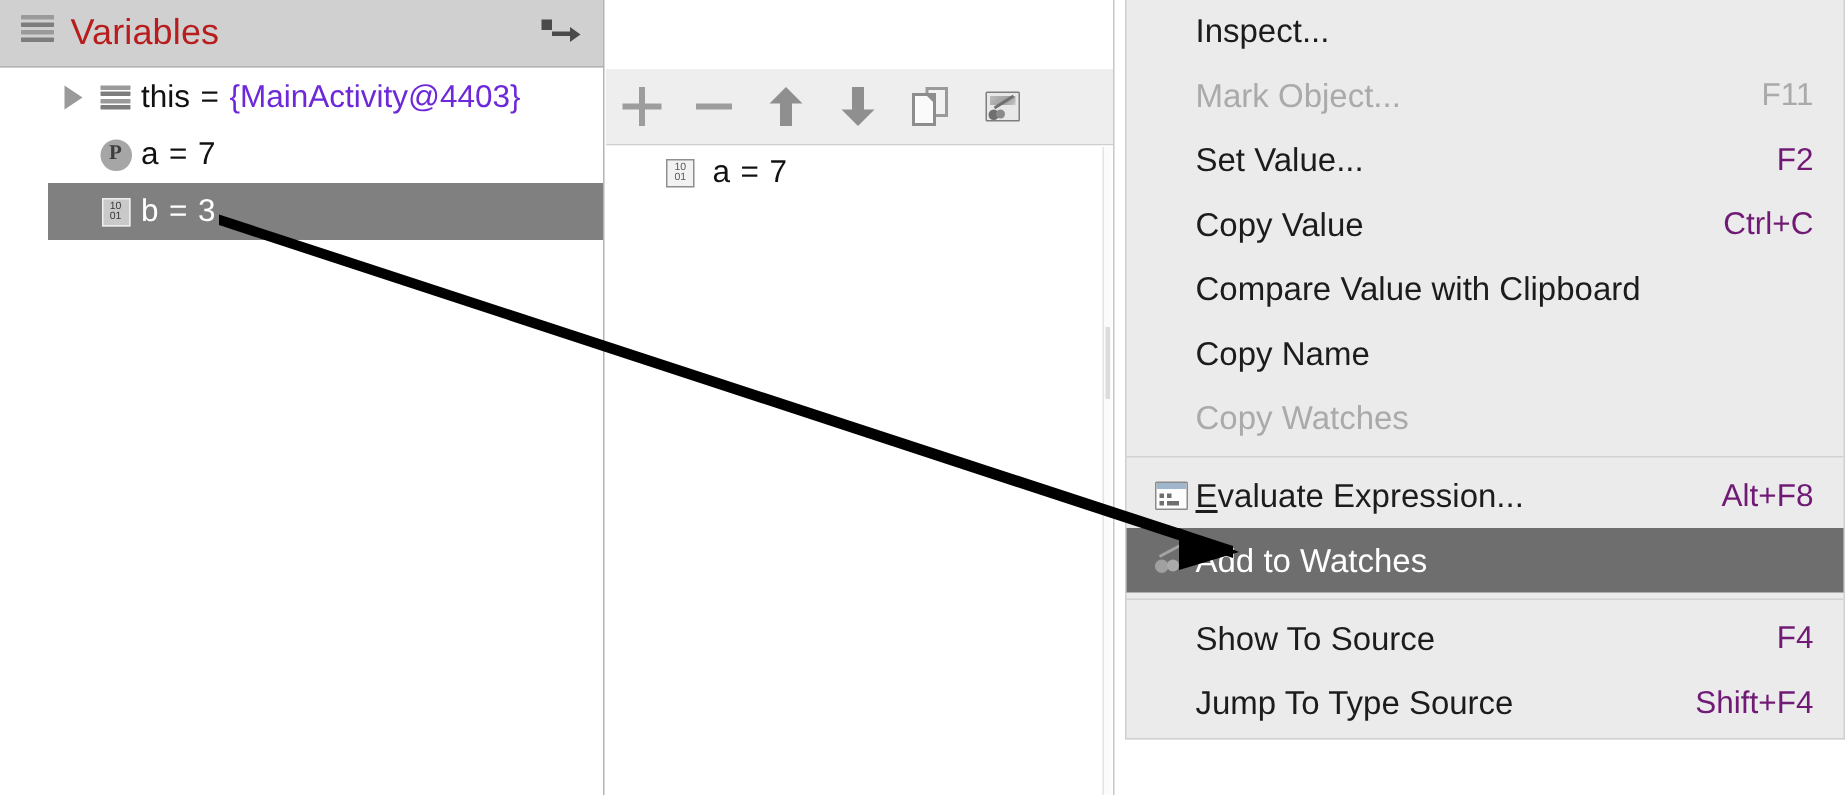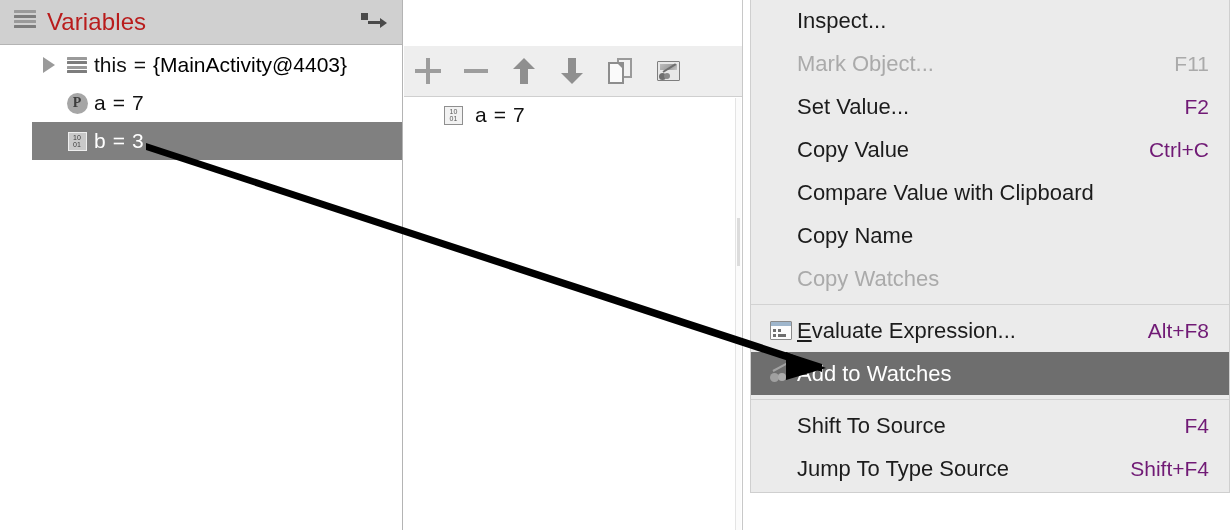--- a/index.html
+++ b/index.html
@@ -164,21 +164,21 @@
     box-sizing: border-box;
     display:flex; flex-direction:column; align-items:center; justify-content:center;
     line-height: 7px;
     font-size: 7px;
     color: #5a5a5a;
     font-family: "Liberation Sans", sans-serif;
   }
   .var-row.selected .ic-prim { background:#c9c9c9; border-color:#efefef; color:#3a3a3a;}
   .var-name { margin-left: 2px; }
   .var-eq { margin: 0 7px; }
-  .var-value-obj { color: #000000; }
+  .var-value-obj { color: #6d28d9; }
 
   
   #watches-panel { left: 404px; width: 339px; border-right: 1px solid #c8c8c8;}
   #watches-toolbar {
     position: absolute; left: 0; right: 0; top: 46px; height: 50px;
     background: #eeeeee;
     border-bottom: 1px solid #cfcfcf;
     display: flex; align-items: center;
   }
   .tb-btn {
@@ -508,21 +508,21 @@
       </span>
       <span class="menu-label">Add to Watches</span>
       <span class="menu-shortcut"></span>
     </div>
 
 
     <div class="menu-separator"></div>
 
     <div class="menu-item">
       <span class="menu-icon-slot"></span>
-      <span class="menu-label">Shift To Source</span>
+      <span class="menu-label">Show To Source</span>
       <span class="menu-shortcut">F4</span>
     </div>
 
     <div class="menu-item">
       <span class="menu-icon-slot"></span>
       <span class="menu-label">Jump To Type Source</span>
       <span class="menu-shortcut">Shift+F4</span>
     </div>
 
   </div>

